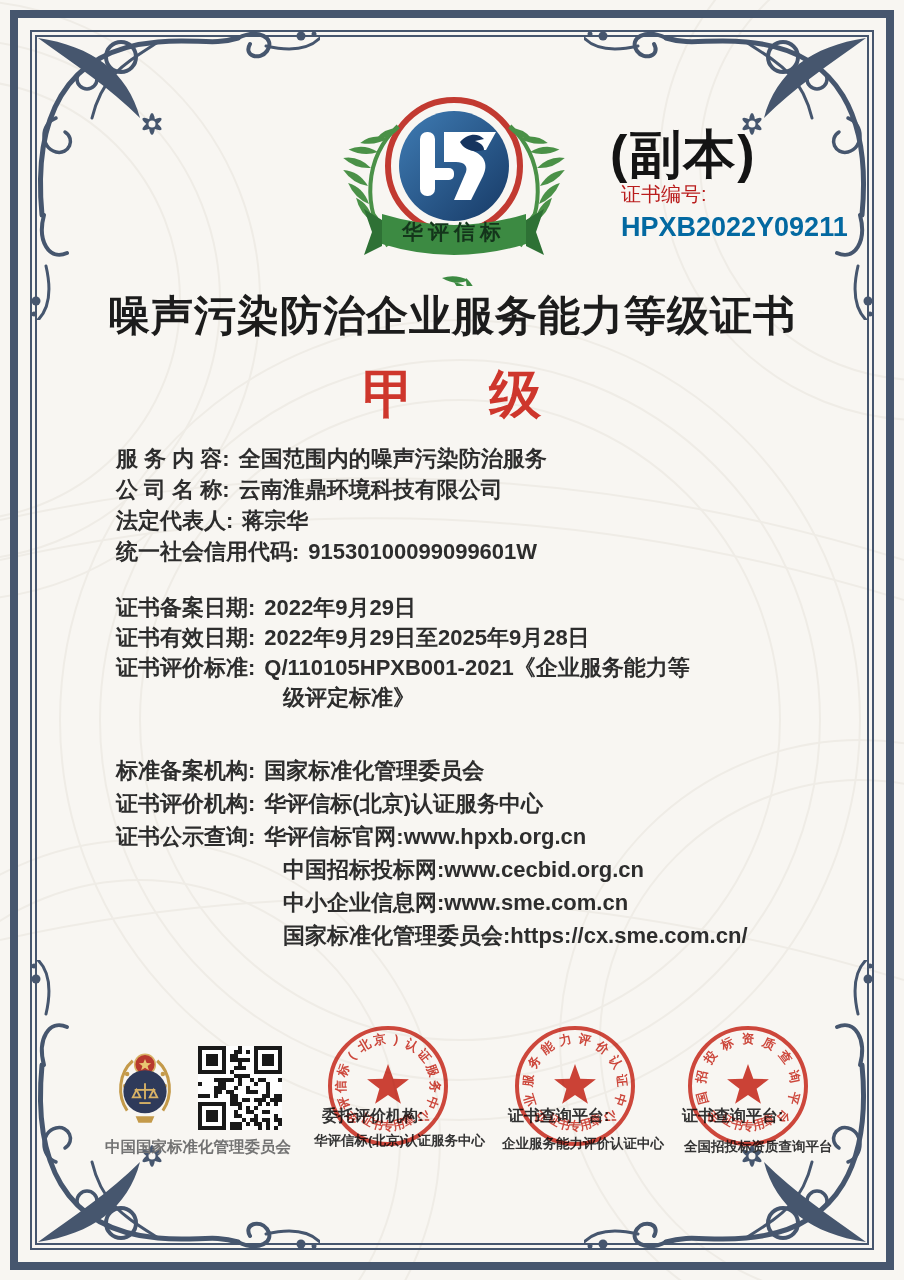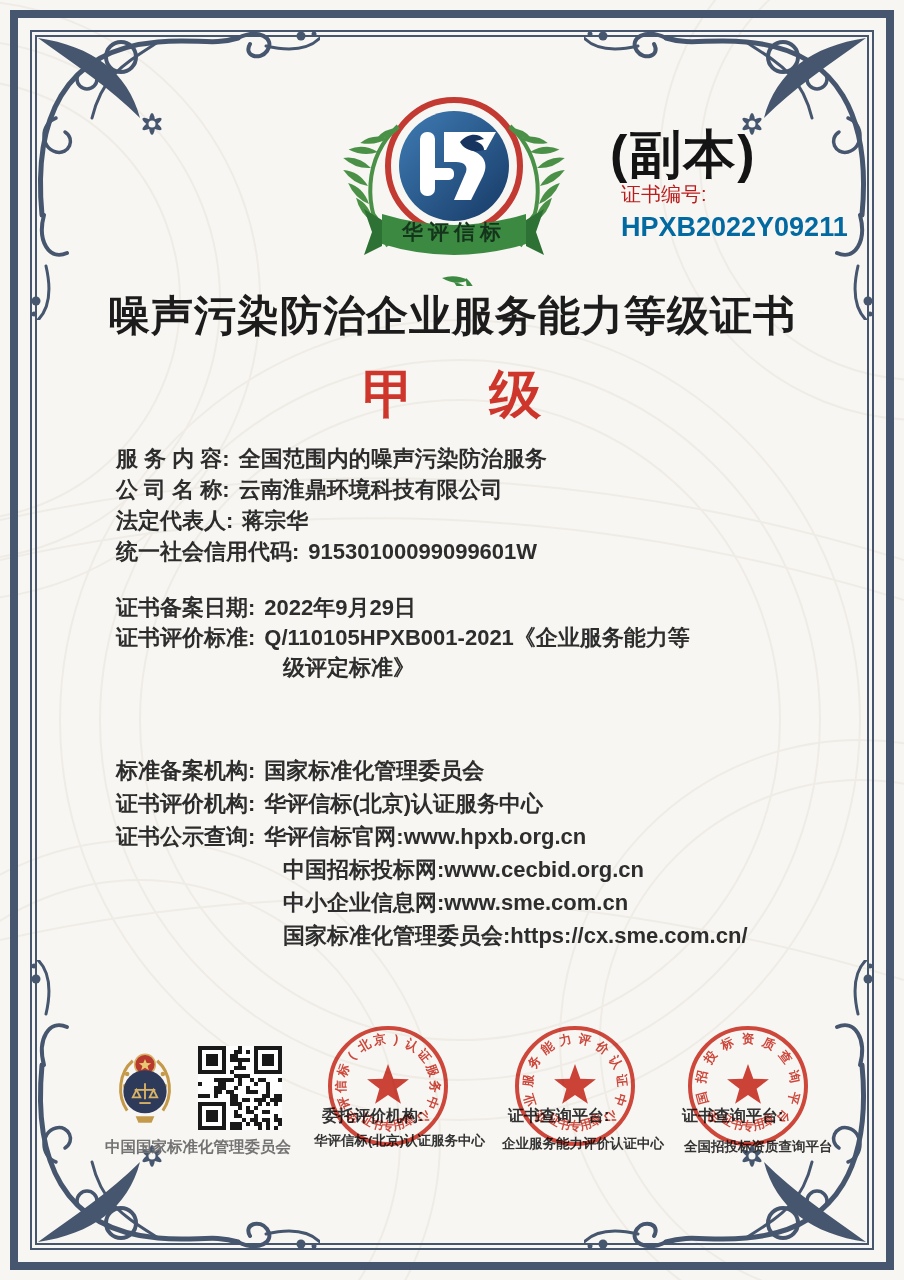--- a/index.html
+++ b/index.html
@@ -190,20 +190,21 @@
 
   <div class="abs block" id="block1">
     <div class="row"><span class="lbl">服 务 内 容:</span><span class="val">全国范围内的噪声污染防治服务</span></div>
     <div class="row"><span class="lbl">公 司 名 称:</span><span class="val">云南淮鼎环境科技有限公司</span></div>
     <div class="row"><span class="lbl">法定代表人:</span><span class="val">蒋宗华</span></div>
     <div class="row"><span class="lbl">统一社会信用代码:</span><span class="val">91530100099099601W</span></div>
   </div>
 
   <div class="abs block" id="block2">
     <div class="row"><span class="lbl">证书备案日期:</span><span class="val">2022年9月29日</span></div>
+    <div class="row"><span class="lbl">证书有效日期:</span><span class="val">2022年9月29日至2025年9月28日</span></div>
     <div class="row"><span class="lbl">证书评价标准:</span><span class="val">Q/110105HPXB001-2021《企业服务能力等</span></div>
     <div class="row indent"><span class="val">级评定标准》</span></div>
   </div>
 
   <div class="abs block" id="block3">
     <div class="row"><span class="lbl">标准备案机构:</span><span class="val">国家标准化管理委员会</span></div>
     <div class="row"><span class="lbl">证书评价机构:</span><span class="val">华评信标(北京)认证服务中心</span></div>
     <div class="row"><span class="lbl">证书公示查询:</span><span class="val">华评信标官网:www.hpxb.org.cn</span></div>
     <div class="row indent"><span class="val">中国招标投标网:www.cecbid.org.cn</span></div>
     <div class="row indent"><span class="val">中小企业信息网:www.sme.com.cn</span></div>

